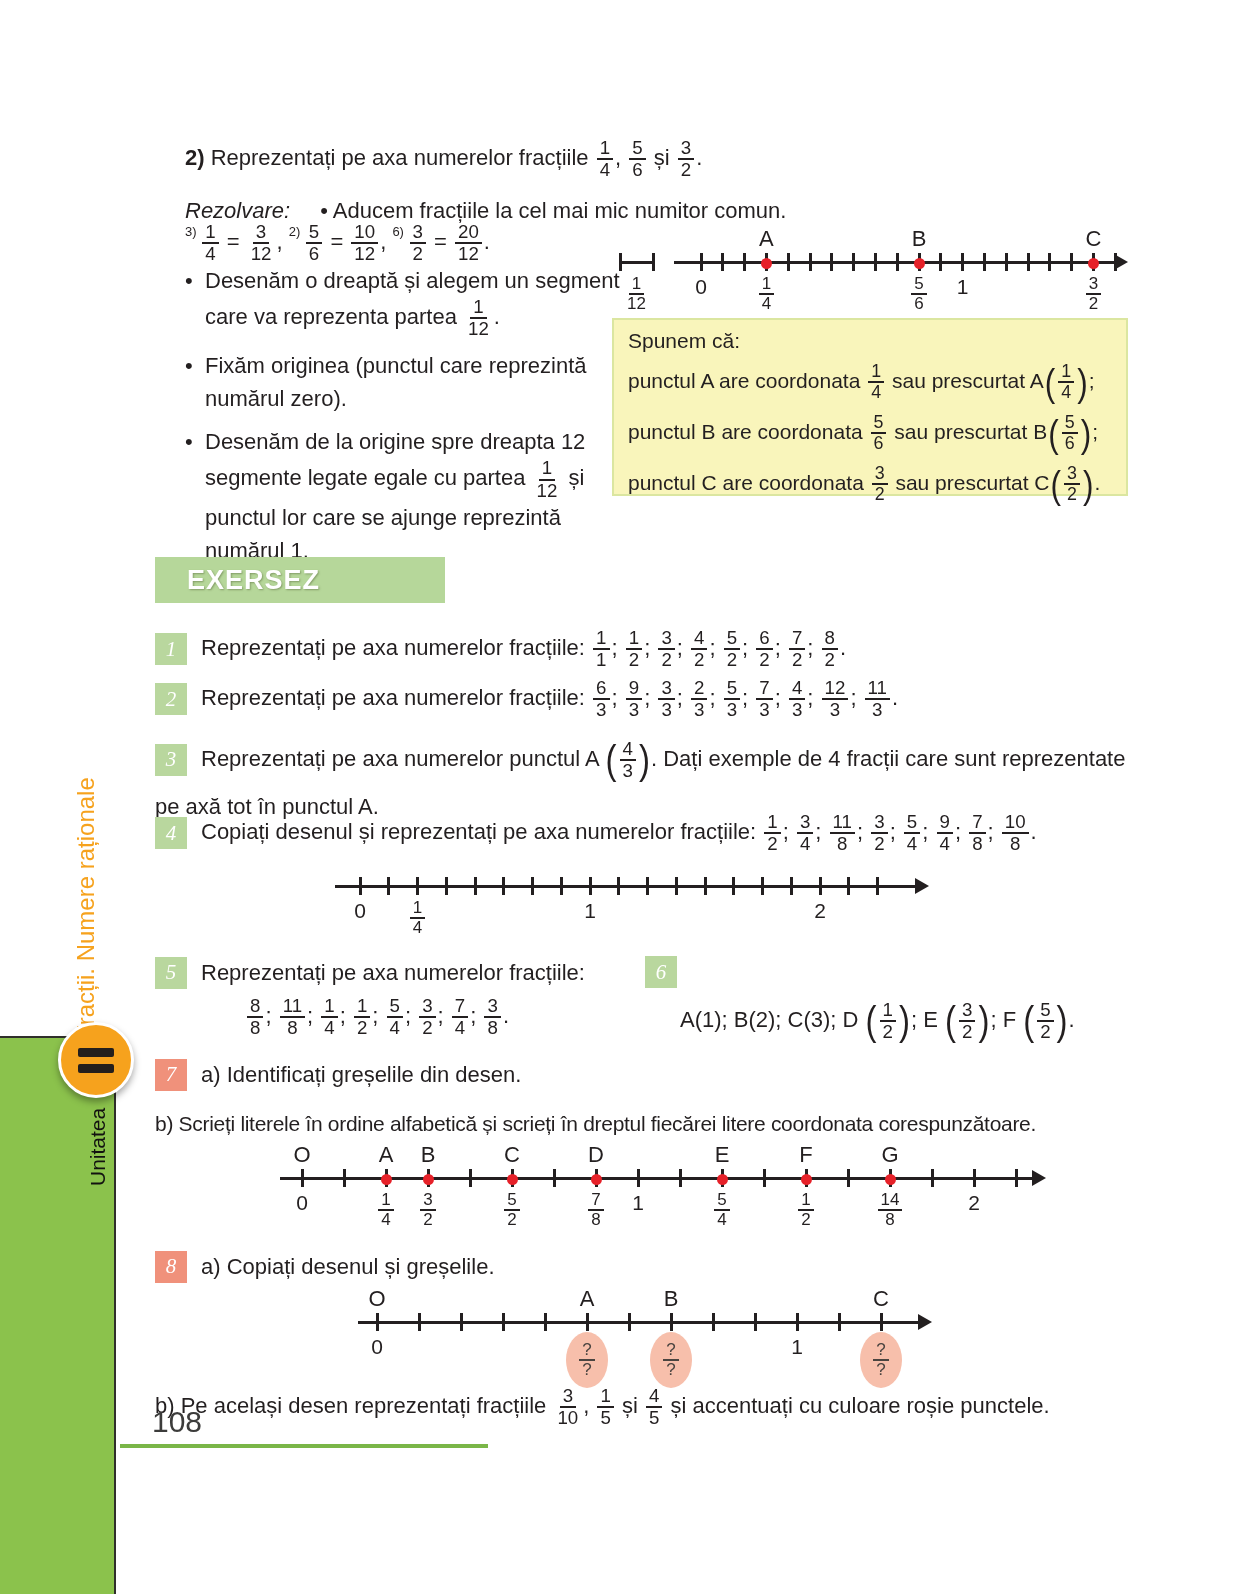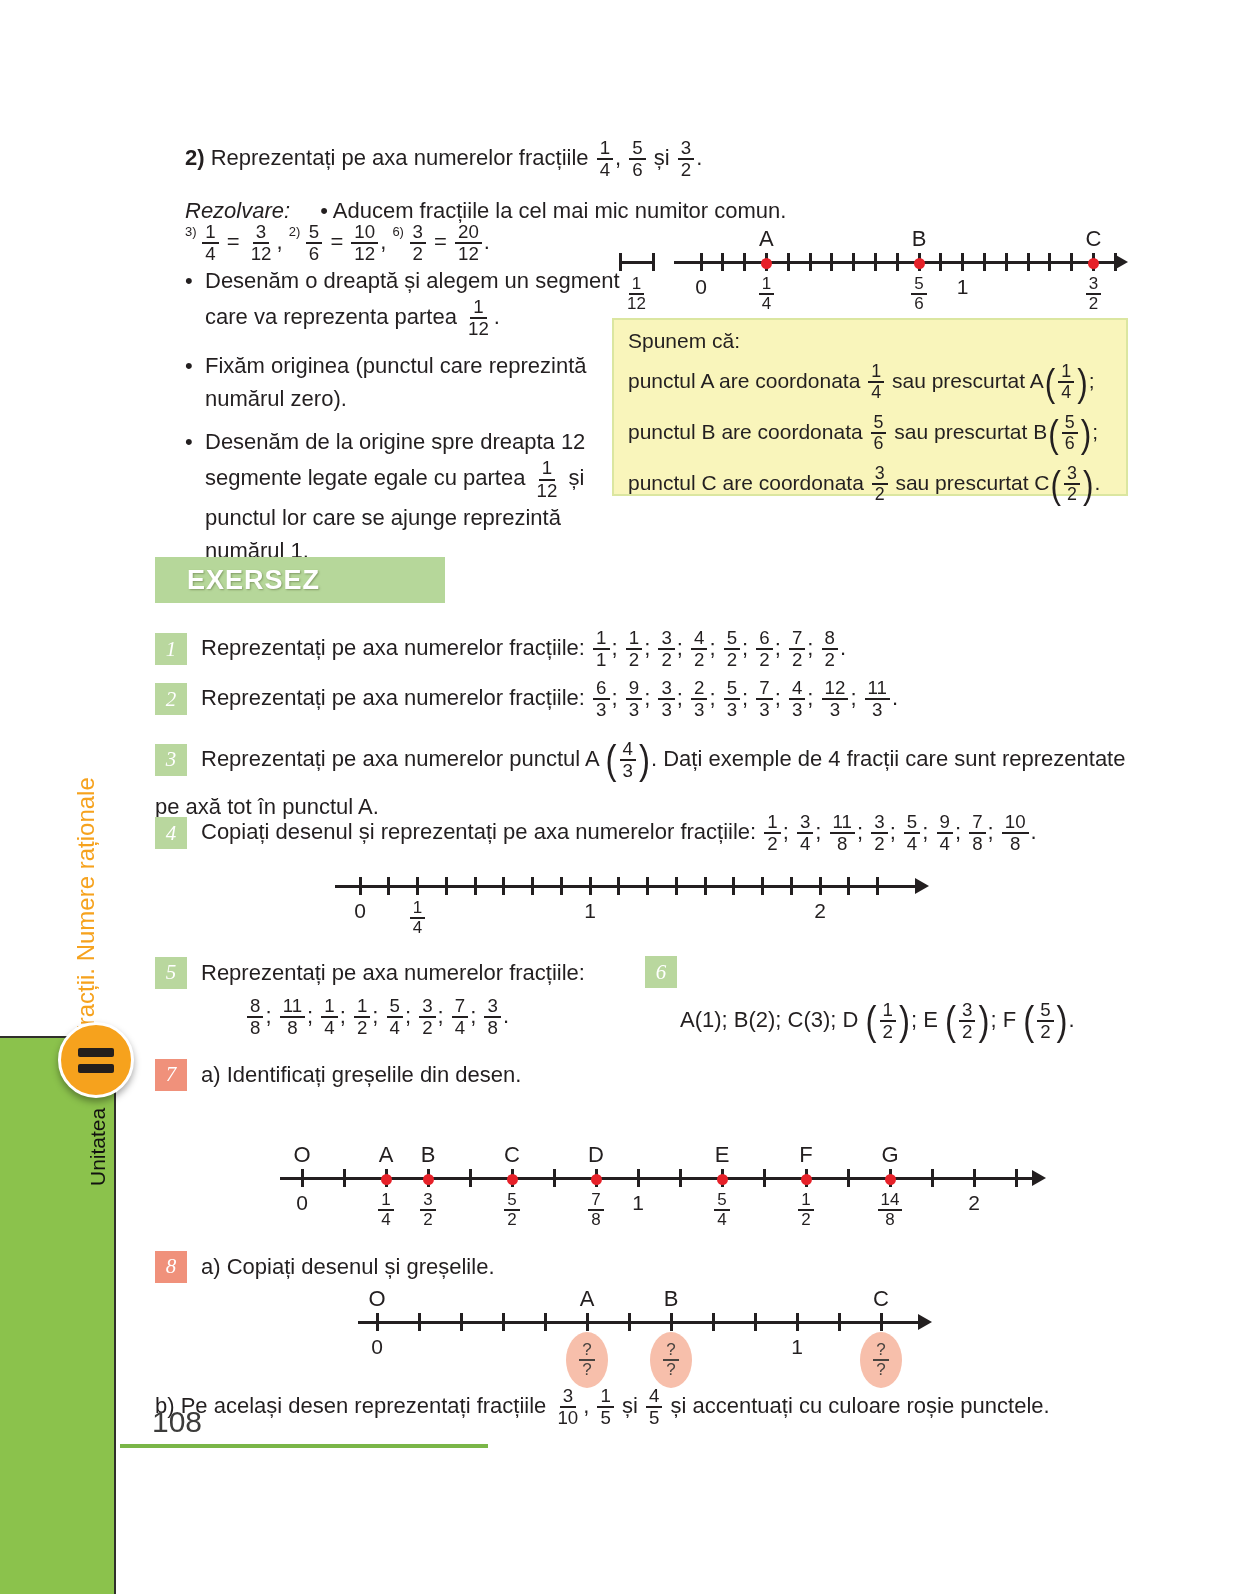--- a/index.html
+++ b/index.html
@@ -427,20 +427,21 @@
           <span class="fnum">5</span>
           <span class="fden">2</span>
         </span>
         <span class="paren">)</span>
       </span>.</div>
 
   <div class="abs rowflex" style="left:155px;top:1058px;width:990px;">
     <span class="badge salmon">7</span>
     <span class="textline">a) Identificați greșelile din desen.</span>
   </div>
+  <div class="abs textline" style="left:155px;top:1108px;white-space:nowrap;font-size:21px;letter-spacing:-0.3px;">b) Scrieți literele în ordine alfabetică și scrieți în dreptul fiecărei litere coordonata corespunzătoare.</div>
   <div class="numberline" style="left: 280px; top: 1140px; width: 800px; height: 100px;">
       <div class="nl-line" style="left: 0px; top: 36.5px; width: 752px;"></div>
       <div class="nl-arrow" style="left: 752px; top: 30px;"></div>
       <div class="nl-tick" style="left: 20.5px; top: 29px;"></div>
       <div class="nl-tick" style="left: 62.5px; top: 29px;"></div>
       <div class="nl-tick" style="left: 104.5px; top: 29px;"></div>
       <div class="nl-tick" style="left: 146.5px; top: 29px;"></div>
       <div class="nl-tick" style="left: 188.5px; top: 29px;"></div>
       <div class="nl-tick" style="left: 230.5px; top: 29px;"></div>
       <div class="nl-tick" style="left: 272.5px; top: 29px;"></div>

